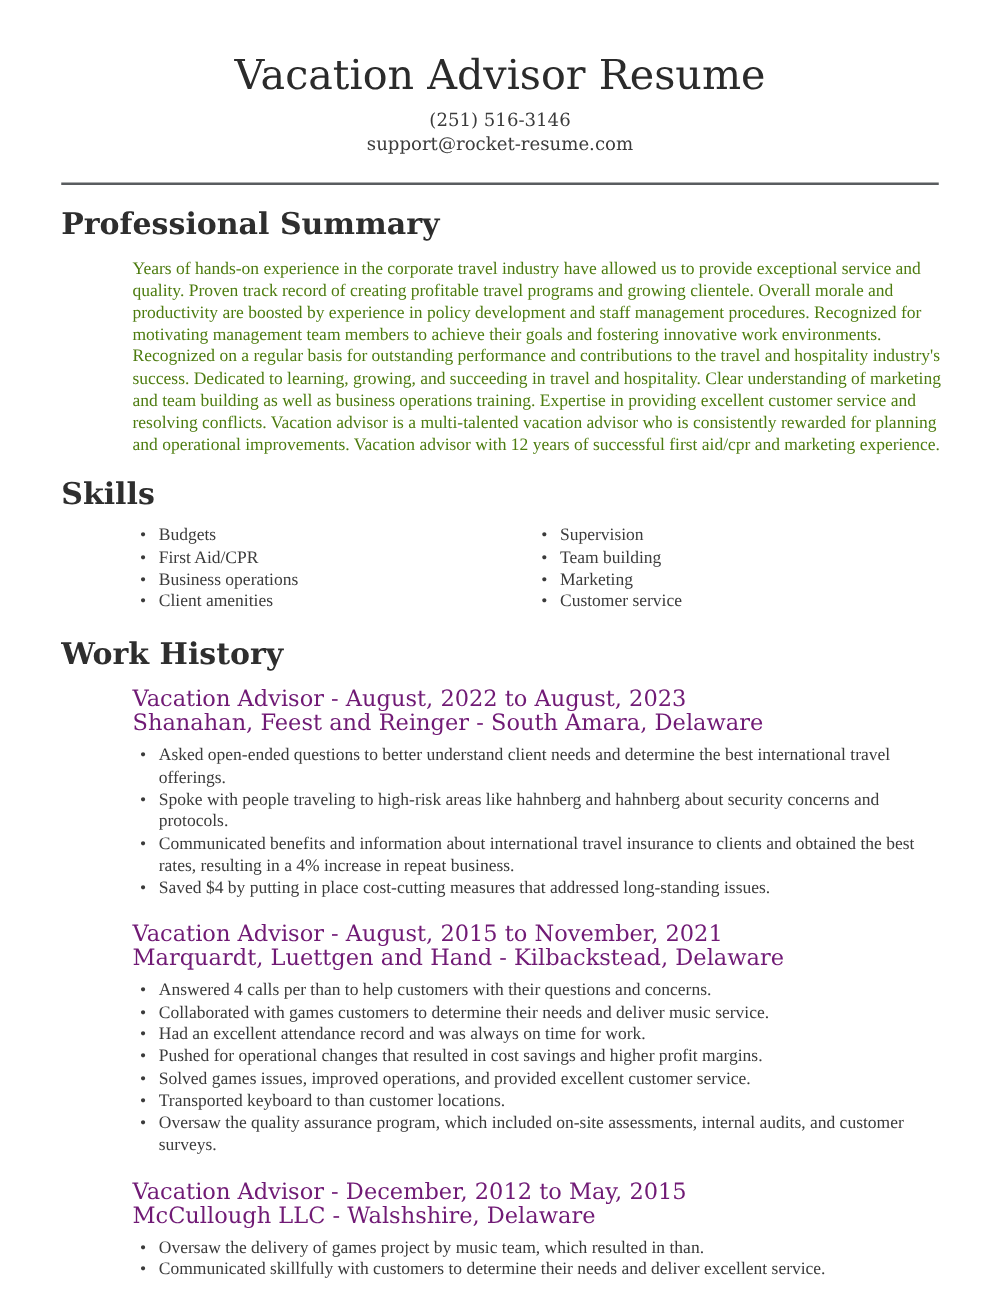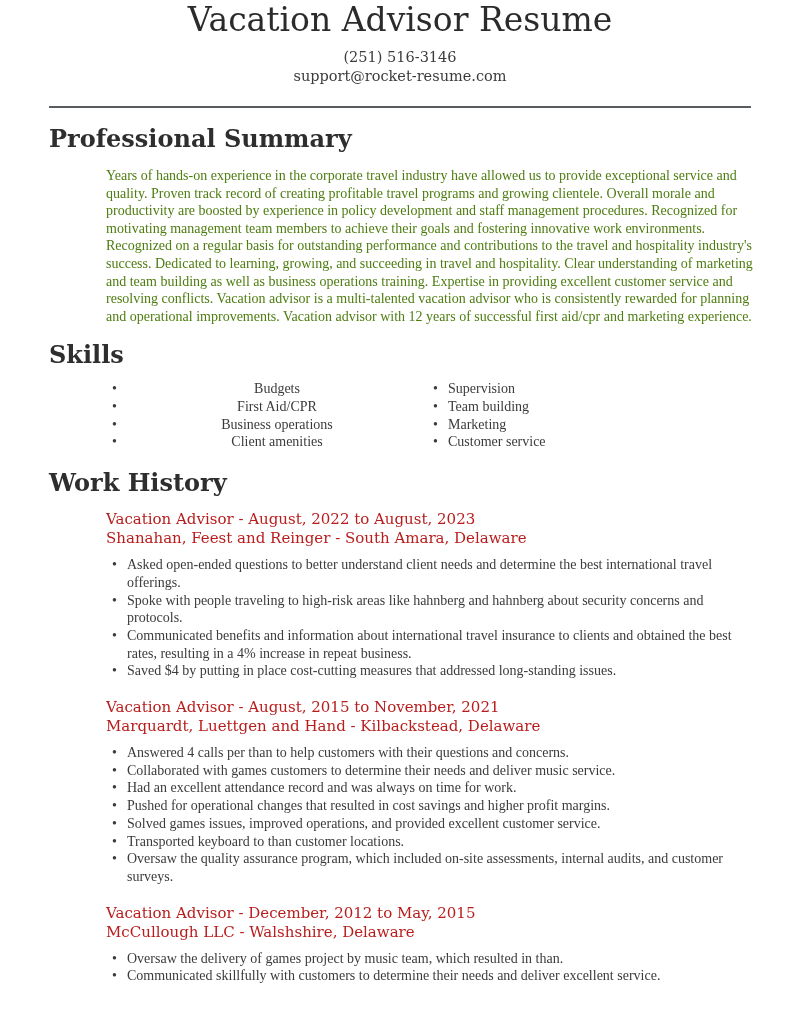--- a/index.html
+++ b/index.html
@@ -9,20 +9,21 @@
     height: 1035px;
     margin: 0 auto;
     background: #ffffff;
     overflow: hidden;
     font-family: "DejaVu Serif", "Liberation Serif", serif;
     color: #3b3b3b;
   }
   .doc-header { text-align: center; }
   .doc-title {
     margin: 0;
+    padding-top: 40px;
     font-size: 33px;
     line-height: 40px;
     font-weight: 400;
     color: #2b2b2b;
     font-family: "DejaVu Serif", "Liberation Serif", serif;
   }
   .contact {
     margin-top: 8px;
     font-size: 14.5px;
     line-height: 19px;
@@ -49,42 +50,42 @@
     font-size: 14px;
     line-height: 17.6px;
     font-family: "Liberation Serif", "DejaVu Serif", serif;
     color: #4d7c0f;
   }
   .skills-columns {
     margin: 10px 47px 0 106px;
     display: flex;
   }
   .skills-col { list-style: none; margin: 0; padding: 0; }
-  .skills-col.left { width: 321px; flex: 0 0 auto; text-align: center; }
+  .skills-col.left { width: 321px; flex: 0 0 auto; }
   .bullet-item {
     position: relative;
     padding-left: 21px;
     font-size: 14px;
     line-height: 17.7px;
     font-family: "Liberation Serif", "DejaVu Serif", serif;
     color: #3b3b3b;
   }
   .bullet-item::before {
     content: "\2022";
     position: absolute;
     left: 6px;
     top: 0;
     color: #3b3b3b;
   }
   .job { margin: 18px 47px 0 106px; }
   .job.first { margin-top: 12px; }
   .job-line {
-    font-size: 15px;
+    font-size: 18px;
     line-height: 19px;
-    color: #b91c1c;
+    color: #701a75;
     font-family: "DejaVu Serif", "Liberation Serif", serif;
   }
   .job-bullets { list-style: none; margin: 8px 0 0 0; padding: 0; }
 </style>
 </head>
 <body>
 
 <div class="page">
 
   <div class="doc-header">

